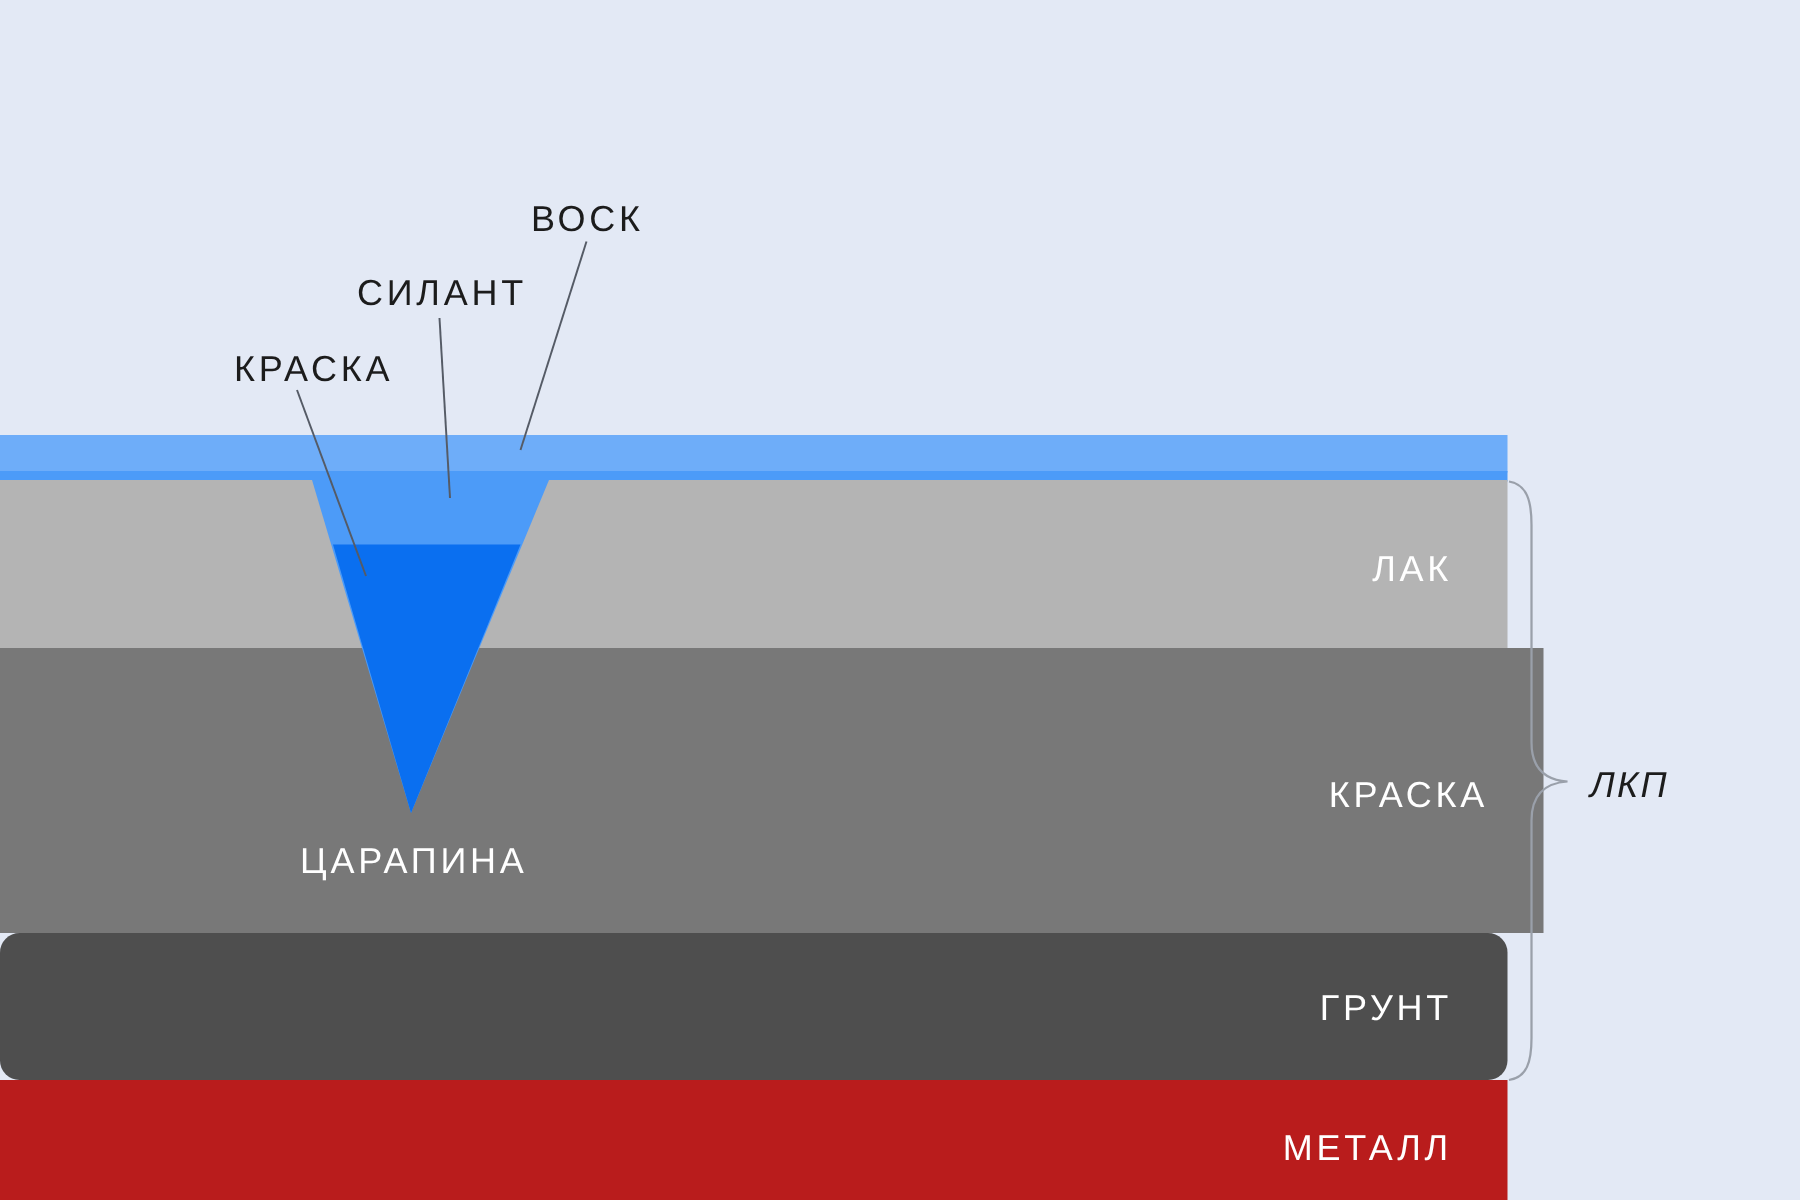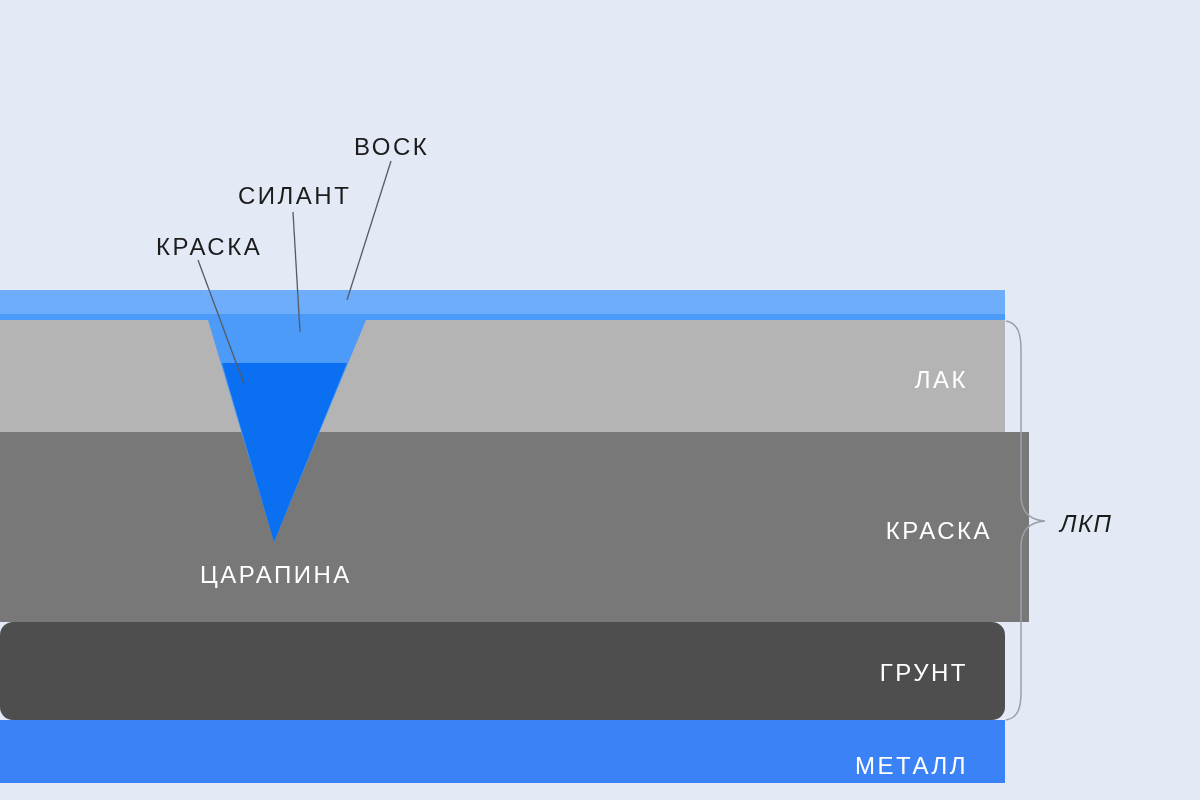--- a/index.html
+++ b/index.html
@@ -33,21 +33,21 @@
 
 <div class="layer" style="top:320px;height:112px;background:#b4b4b4;">
   <span class="layer-label" style="top:46px;">ЛАК</span>
 </div>
 <div class="layer" style="top:432px;height:190px;background:#787878;padding-left:24px;">
   <span class="layer-label" style="top:85px;">КРАСКА</span>
 </div>
 <div class="layer" style="top:622px;height:98px;background:#4e4e4e;border-radius:13px;">
   <span class="layer-label" style="top:37px;">ГРУНТ</span>
 </div>
-<div class="layer" style="top:720px;height:63px;background:#3b82f6;">
+<div class="layer" style="top:720px;height:80px;background:#b91c1c;">
   <span class="layer-label" style="top:32px;">МЕТАЛЛ</span>
 </div>
 
 <svg class="overlay" width="1200" height="800" viewBox="0 0 1200 800">
 
   <polygon points="208,320 366,320 274,542" fill="#4c9bf8"></polygon>
 
   <polygon points="222,363 347,363 274,542" fill="#0a6ff0"></polygon>
 
   <line x1="391" y1="161" x2="347" y2="300" stroke="#555b66" stroke-width="1.3"></line>

